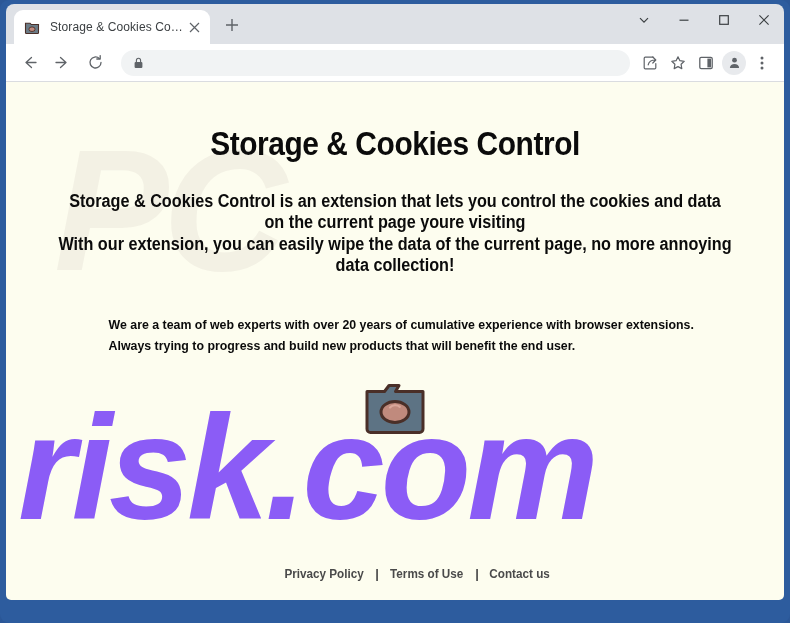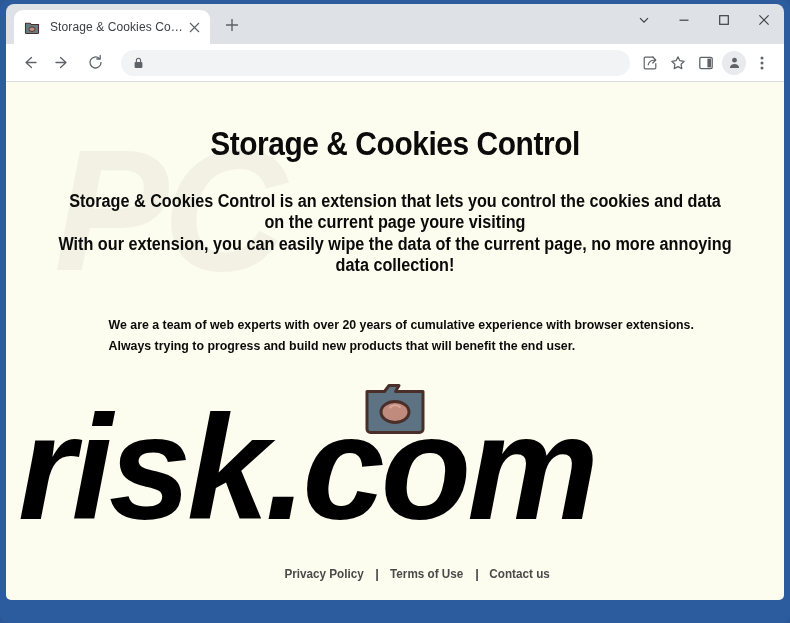--- a/index.html
+++ b/index.html
@@ -195,21 +195,21 @@
     white-space: nowrap;
   }
   .wm-risk {
     position: absolute;
     left: 12px;
     top: 312px;
     font-size: 148px;
     font-weight: 700;
     font-style: italic;
     letter-spacing: -4px;
-    color: #000000;
+    color: #8b5cf6;
     line-height: 1;
     white-space: nowrap;
   }
 
   
   .content {
     position: relative;
     z-index: 2;
     text-align: center;
     font-family: "Liberation Sans", sans-serif;

